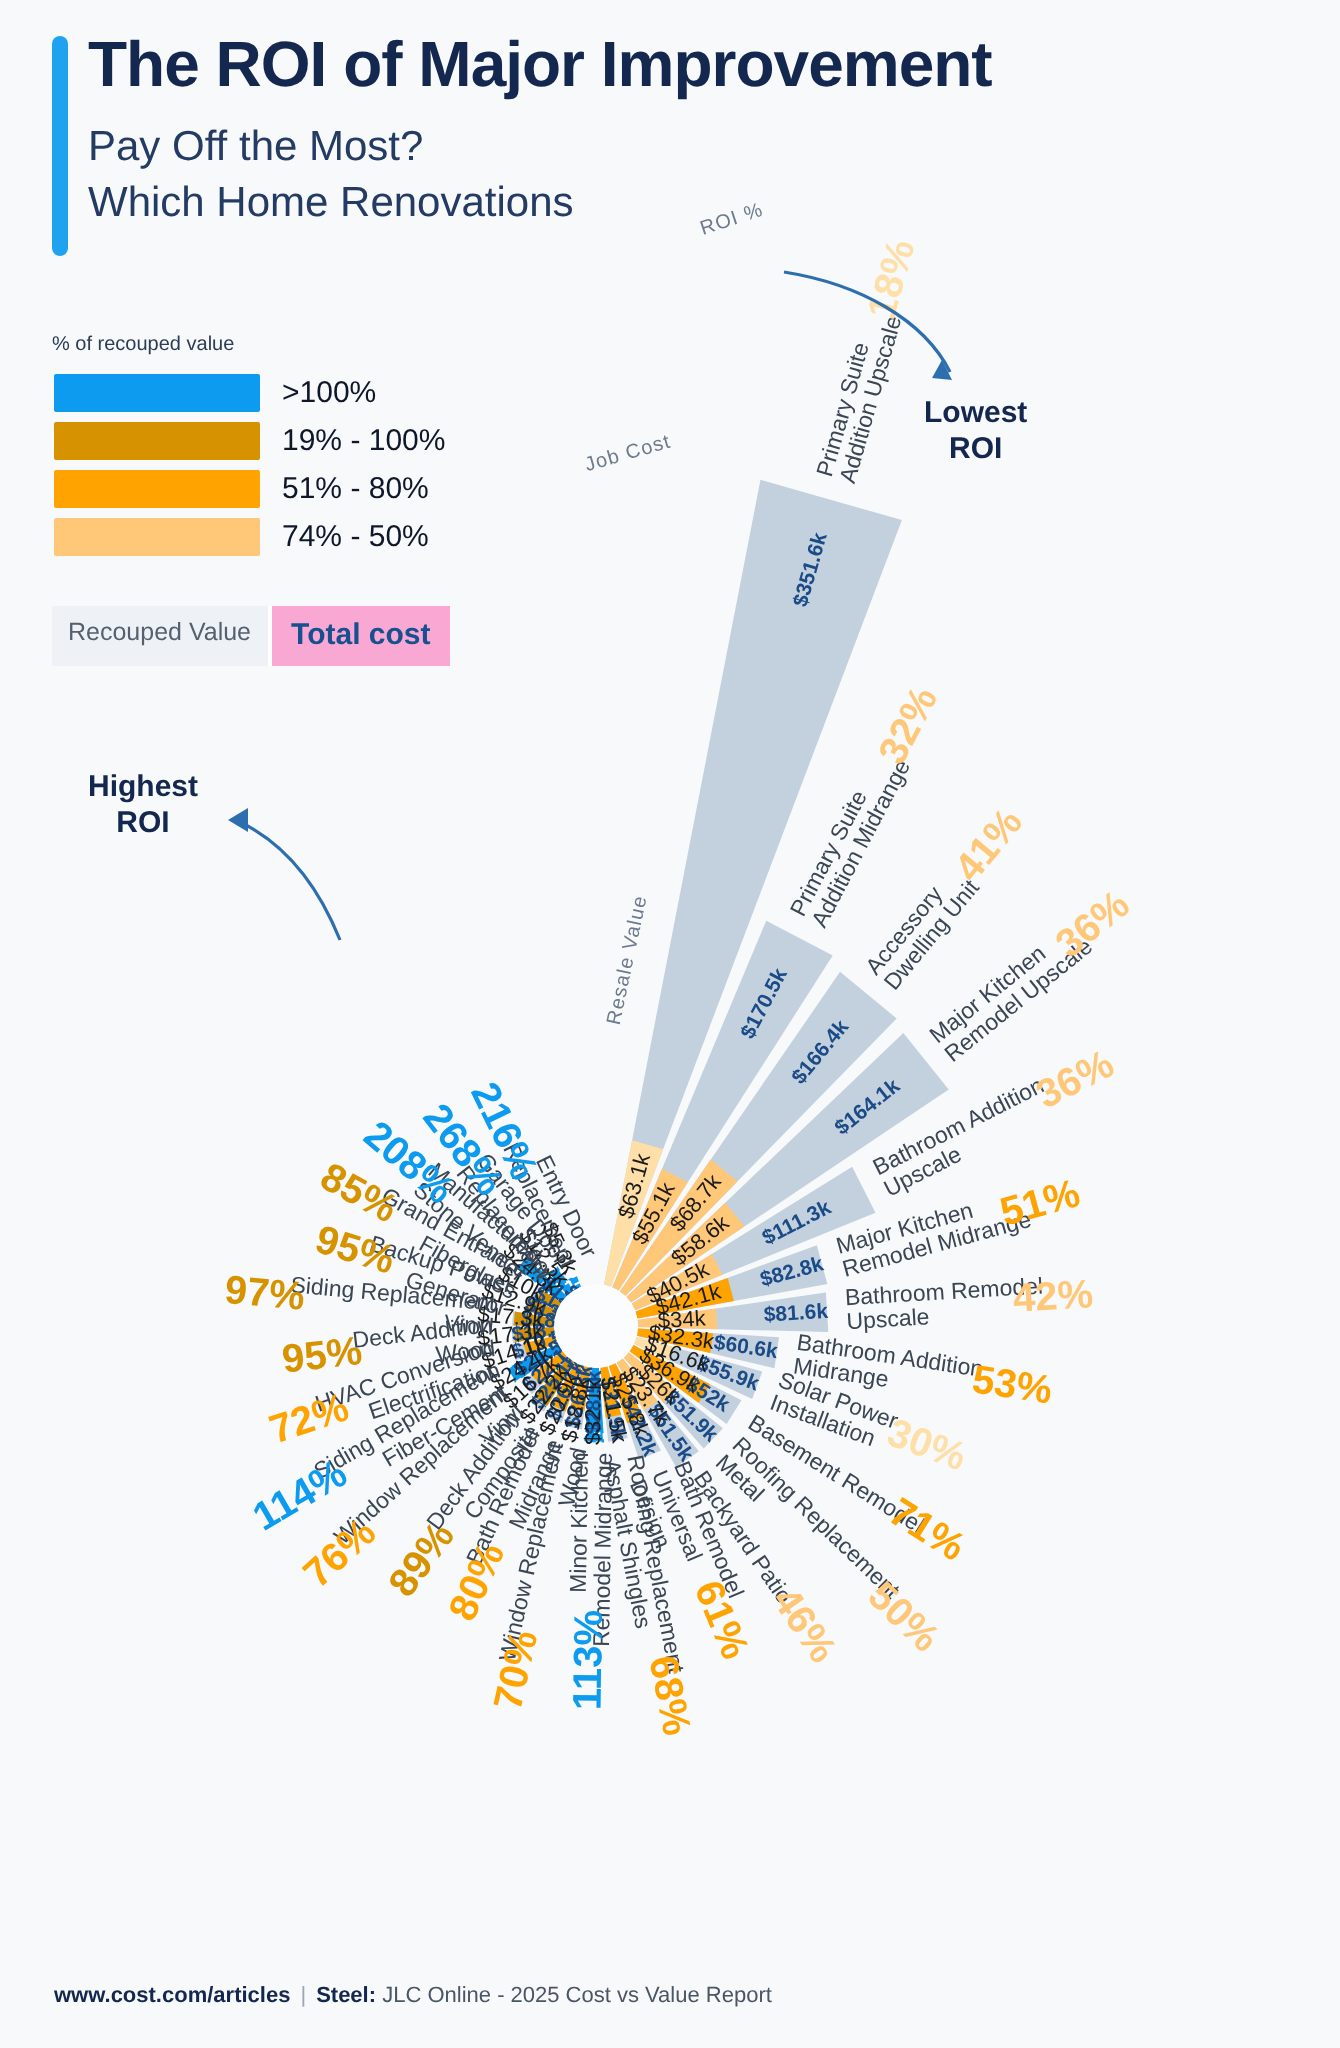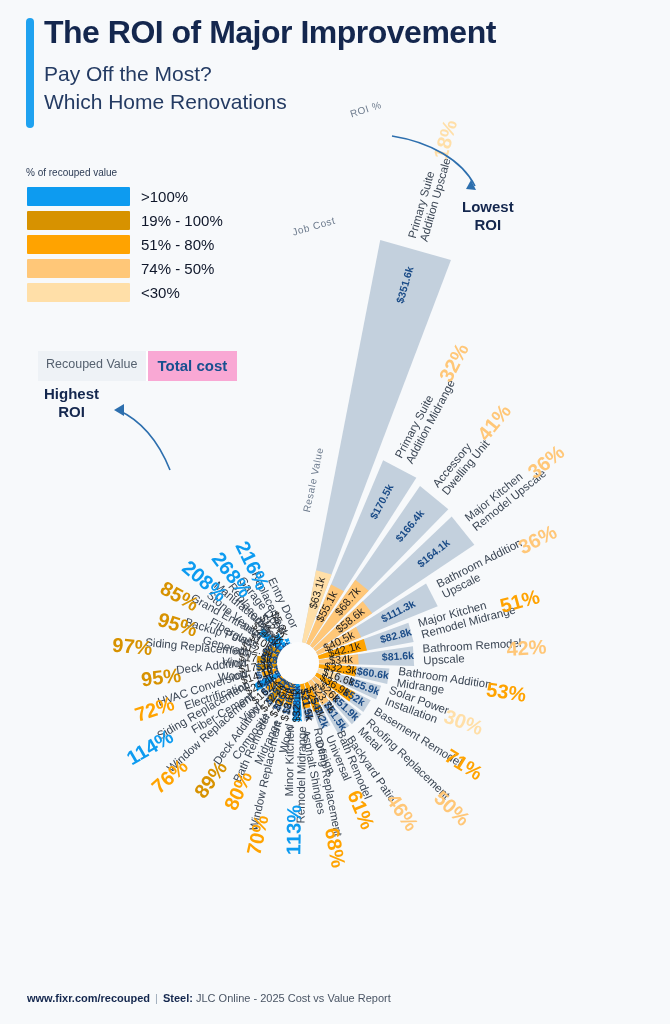--- a/index.html
+++ b/index.html
@@ -13,21 +13,21 @@
   .title-bar{position:absolute;left:26px;top:18px;width:8px;height:110px;background:#1fa2f0;border-radius:4px;}
   .title{position:absolute;left:44px;top:14px;font-size:32px;font-weight:bold;color:#14274e;letter-spacing:-0.5px;white-space:nowrap;}
   .subtitle{position:absolute;left:44px;top:60px;font-size:21px;color:#243b63;line-height:1.32;font-weight:400;}
 
   
   .legend-title{position:absolute;left:26px;top:167px;font-size:10px;color:#2d3c55;}
   .legend-rows{position:absolute;left:27px;top:185px;}
   .lrow{display:flex;align-items:center;height:22px;margin-bottom:2px;}
   .lswatch{width:103px;height:19px;border-radius:1px;}
   .llabel{margin-left:11px;font-size:15px;color:#0f172a;}
-  .legend-bottom{position:absolute;left:38px;top:303px;display:flex;align-items:stretch;margin-top:48px;}
+  .legend-bottom{position:absolute;left:26px;top:303px;display:flex;align-items:stretch;}
   .lb-left{background:#eef2f6;padding:6px 8px 7px 8px;font-size:12.5px;color:#55616f;border-right:2px solid #fff;}
   .lb-right{background:#f9a8d4;padding:6px 10px 7px 10px;font-size:15px;color:#17508f;font-weight:bold;}
 
   
   #chart{position:absolute;left:0;top:0;width:670px;height:1024px;}
   .barlabel-cost{font-size:10.5px;font-weight:bold;fill:#1a4b87;font-family:"Liberation Sans",sans-serif;}
   .barlabel-resale{font-size:11px;fill:#1b1b1b;font-family:"Liberation Sans",sans-serif;}
   .catlabel{font-size:11.5px;fill:#3b4654;font-family:"Liberation Sans",sans-serif;}
   .pctlabel{font-size:20px;font-weight:bold;font-family:"Liberation Sans",sans-serif;}
   .axlabel{font-size:10px;fill:#6d7b8d;font-family:"Liberation Sans",sans-serif;letter-spacing:0.6px;}
@@ -62,24 +62,20 @@
         <div class="lswatch" style="background: rgb(215, 146, 0);"></div>
         <div class="llabel">19% - 100%</div>
       </div>
       <div class="lrow">
         <div class="lswatch" style="background: rgb(255, 163, 0);"></div>
         <div class="llabel">51% - 80%</div>
       </div>
       <div class="lrow">
         <div class="lswatch" style="background: rgb(255, 199, 120);"></div>
         <div class="llabel">74% - 50%</div>
-      </div>
-      <div class="lrow">
-        <div class="lswatch" style="background: rgb(255, 223, 168);"></div>
-        <div class="llabel">&lt;30%</div>
       </div>
     </div>
 
   <div class="legend-bottom">
     <div class="lb-left">Recouped Value</div>
     <div class="lb-right">Total cost</div>
   </div>
 
   <div class="anno" id="anno-lowest">
     <div>Lowest</div>
@@ -274,15 +270,15 @@
     <g id="arrows">
       <path d="M392,136 C 430,142 462,160 475,186" fill="none" stroke="#2d6fae" stroke-width="1.6"></path>
       <path d="M471,180 L476,190 L466,189 Z" fill="#2d6fae"></path>
       <path d="M170,470 C 158,440 140,420 118,410" fill="none" stroke="#2d6fae" stroke-width="1.6"></path>
       <path d="M124,404 L114,410 L124,416 Z" fill="#2d6fae"></path>
     </g>
     <circle cx="298" cy="663" r="21" fill="#fbfcfd"></circle>
   </svg>
 
   <div class="footer">
-    <b>www.fixr.com/recouped</b><span class="fsep">|</span><b>Steel:</b> <span>JLC Online - 2025 Cost vs Value Report</span>
+    <b>www.cost.com/articles</b><span class="fsep">|</span><b>Steel:</b> <span>JLC Online - 2025 Cost vs Value Report</span>
   </div>
 </div>
 
 </body></html>

